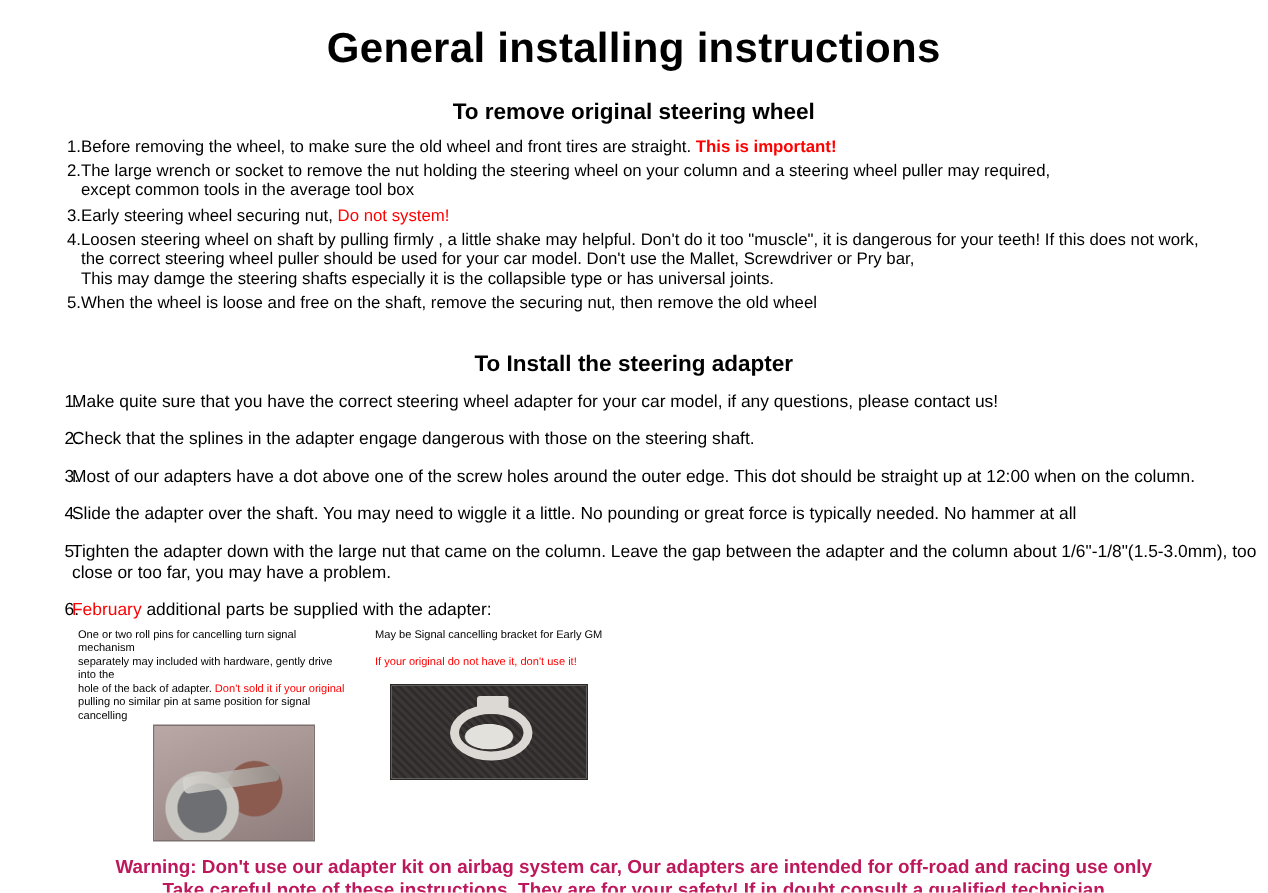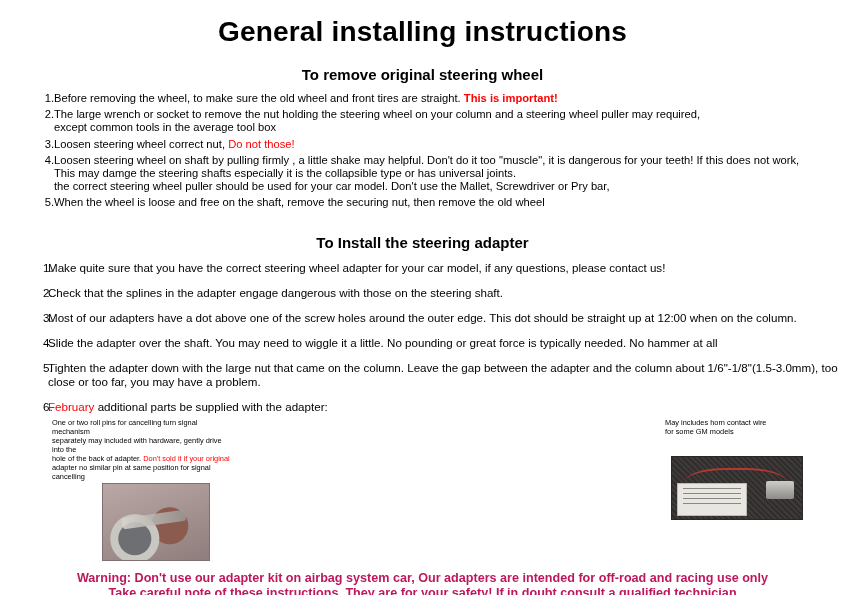--- a/index.html
+++ b/index.html
@@ -84,21 +84,21 @@
     position: absolute;
     left: 43px;
     top: 0;
   }
   .list-install li.item6 {
     margin-bottom: 2px;
   }
   .panels {
     margin-top: 4px;
     display: flex;
-    justify-content: space-between;
+    justify-content: flex-start;
     padding-left: 52px;
     gap: 18px;
   }
   .panel {
     width: 180px;
     position: relative;
   }
   .panel .caption {
     font-size: 7.4px;
     line-height: 9px;
@@ -260,27 +260,27 @@
       <span class="num">1.</span>
       <span>Before removing the wheel, to make sure the old wheel and front tires are straight. </span><span class="red">This is important!</span>
     </li>
     <li>
       <span class="num">2.</span>
       <span>The large wrench or socket to remove the nut holding the steering wheel on your column and a steering wheel puller may required,</span>
       <span class="sub">except common tools in the average tool box</span>
     </li>
     <li>
       <span class="num">3.</span>
-      <span>Loosen steering wheel correct nut, </span><span class="red-plain">Do not those!</span>
+      <span>Early steering wheel securing nut, </span><span class="red-plain">Do not system!</span>
     </li>
     <li>
       <span class="num">4.</span>
       <span>Loosen steering wheel on shaft by pulling firmly , a little shake may helpful. Don't do it too "muscle", it is dangerous for your teeth! If this does not work,</span>
+      <span class="sub">the correct steering wheel puller should be used for your car model. Don't use the Mallet, Screwdriver or Pry bar,</span>
       <span class="sub">This may damge the steering shafts especially it is the collapsible type or has universal joints.</span>
-      <span class="sub">the correct steering wheel puller should be used for your car model. Don't use the Mallet, Screwdriver or Pry bar,</span>
     </li>
     <li>
       <span class="num">5.</span>
       <span>When the wheel is loose and free on the shaft, remove the securing nut, then remove the old wheel</span>
     </li>
   </ul>
 
   <h2 class="section-title second">To Install the steering adapter</h2>
 
   <ul class="list-install">
@@ -311,42 +311,33 @@
     </li>
   </ul>
 
   <div class="panels">
 
     <div class="panel">
       <div class="caption">
         <span>One or two roll pins for cancelling turn signal mechanism</span><br>
         <span>separately may included with hardware, gently drive into the</span><br>
         <span>hole of the back of adapter. </span><span class="cap-red">Don't sold it if your original</span><br>
-        <span>adapter no similar pin at same position for signal cancelling</span>
+        <span>pulling no similar pin at same position for signal cancelling</span>
       </div>
       <div class="photo photo1"></div>
     </div>
 
-
     <div class="panel">
       <div class="caption">
-        <span>May includes horn contact wire</span><br>
-        <span>for some GM models</span>
+        <span>May be Signal cancelling bracket for Early GM</span><br><br>
+        <span class="cap-red">If your original do not have it, don't use it!</span>
       </div>
-      <div class="photo photo3">
-        <div class="wire"></div>
-        <div class="plug"></div>
-        <div class="card">
-          <span class="l"></span>
-            <span class="l"></span>
-            <span class="l"></span>
-            <span class="l"></span>
-        </div>
-      </div>
+      <div class="photo photo2"></div>
     </div>
+
 
 
   </div>
 
   <div class="warning">
     <div>Warning: Don't use our adapter kit on airbag system car, Our adapters are intended for off-road and racing use only</div>
     <div>Take careful note of these instructions. They are for your safety! If in doubt consult a qualified technician</div>
   </div>
 
   <div class="footer">

